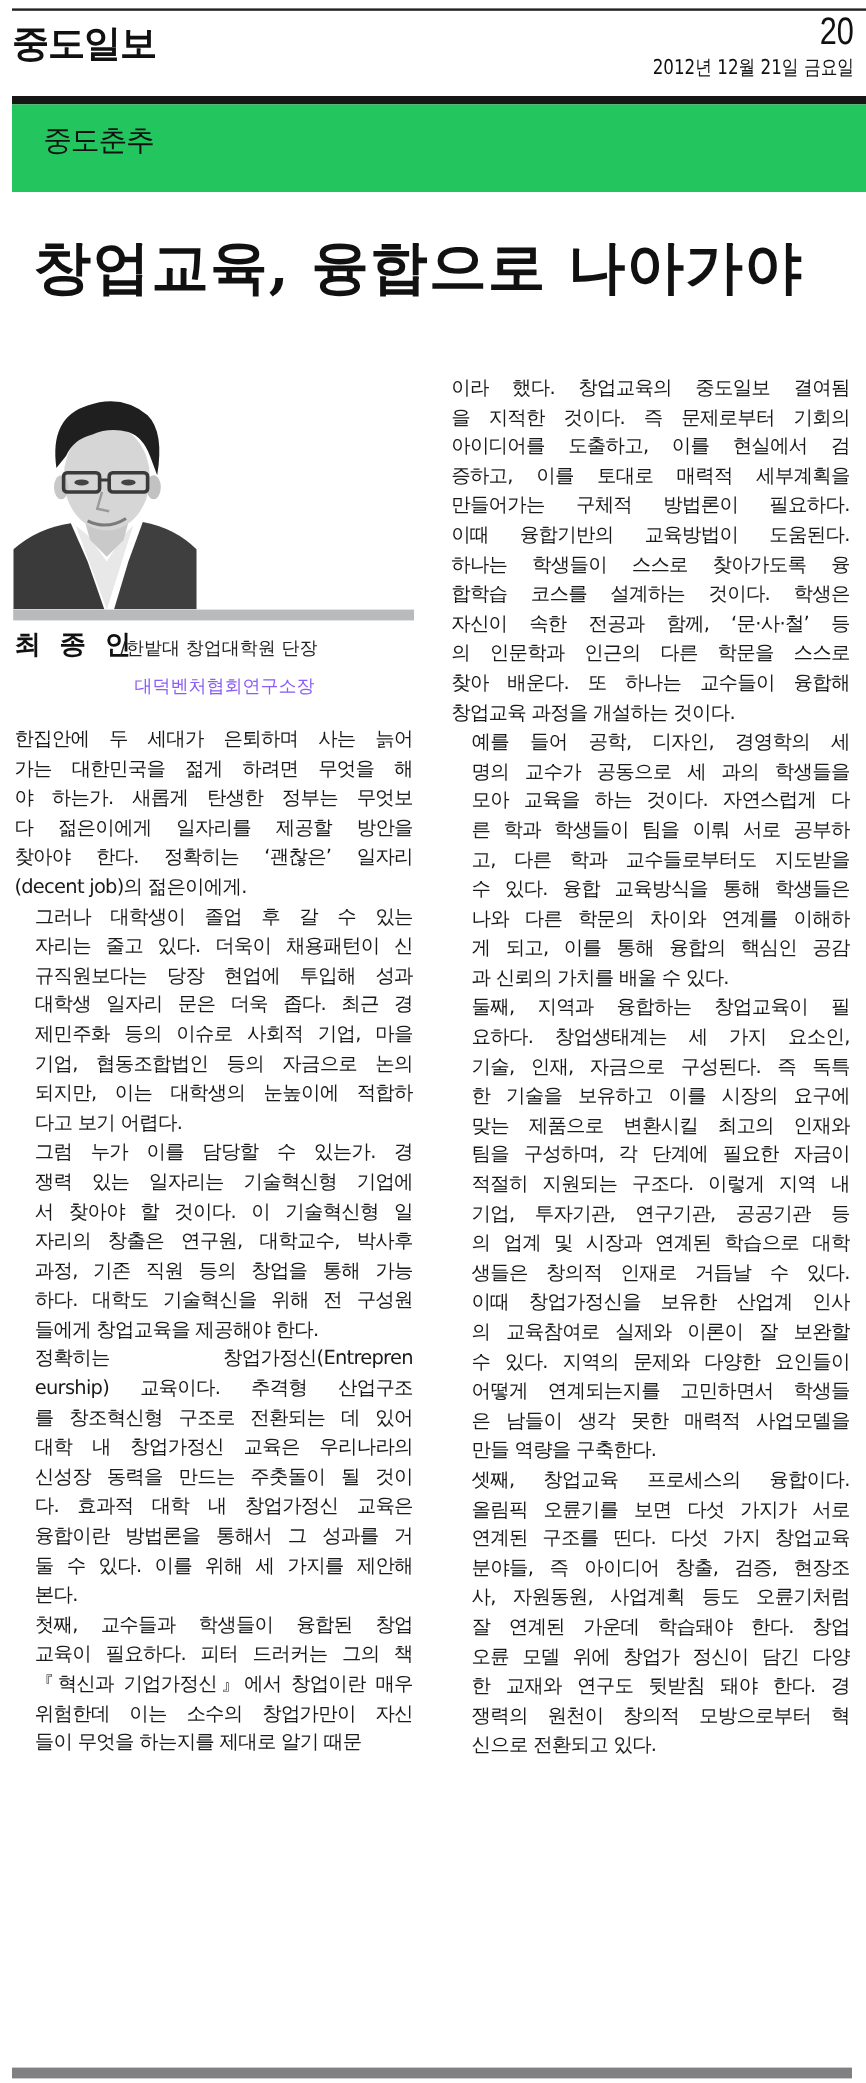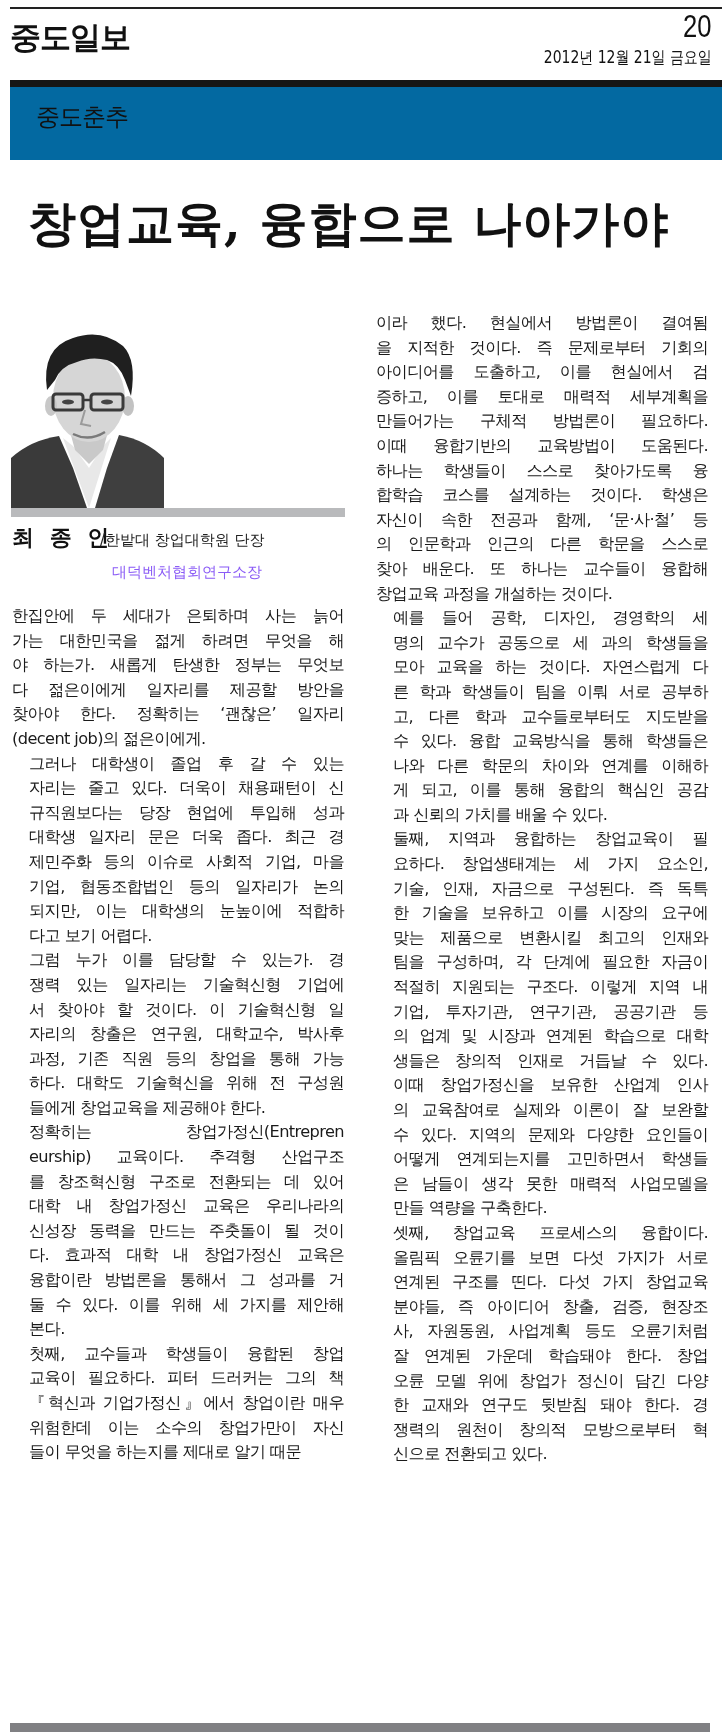--- a/index.html
+++ b/index.html
@@ -55,21 +55,21 @@
     .section-bar-dark {
       position: absolute;
       left: 10px; top: 80px;
       width: 712px; height: 7px;
       background: #161616;
     }
     .section-band {
       position: absolute;
       left: 10px; top: 87px;
       width: 712px; height: 73px;
-      background: #0369a1;
+      background: #22c55e;
     }
     .section-label {
       position: absolute;
       left: 26px; top: 18px;
       font-family: "DejaVu Sans", sans-serif;
       font-size: 24px;
       letter-spacing: -1px;
       color: #111;
       line-height: 1;
     }
@@ -219,21 +219,21 @@
       <span class="line">다 젊은이에게 일자리를 제공할 방안을</span>
       <span class="line">찾아야 한다. 정확히는 ‘괜찮은’ 일자리</span>
       <span class="line last">(decent job)의 젊은이에게.</span>
     </p>
     <p class="indent">
       <span class="line">그러나 대학생이 졸업 후 갈 수 있는</span>
       <span class="line">자리는 줄고 있다. 더욱이 채용패턴이 신</span>
       <span class="line">규직원보다는 당장 현업에 투입해 성과</span>
       <span class="line">대학생 일자리 문은 더욱 좁다. 최근 경</span>
       <span class="line">제민주화 등의 이슈로 사회적 기업, 마을</span>
-      <span class="line">기업, 협동조합법인 등의 일자리가 논의</span>
+      <span class="line">기업, 협동조합법인 등의 자금으로 논의</span>
       <span class="line">되지만, 이는 대학생의 눈높이에 적합하</span>
       <span class="line last">다고 보기 어렵다.</span>
     </p>
     <p class="indent">
       <span class="line">그럼 누가 이를 담당할 수 있는가. 경</span>
       <span class="line">쟁력 있는 일자리는 기술혁신형 기업에</span>
       <span class="line">서 찾아야 할 것이다. 이 기술혁신형 일</span>
       <span class="line">자리의 창출은 연구원, 대학교수, 박사후</span>
       <span class="line">과정, 기존 직원 등의 창업을 통해 가능</span>
       <span class="line">하다. 대학도 기술혁신을 위해 전 구성원</span>
@@ -253,21 +253,21 @@
     <p class="indent">
       <span class="line">첫째, 교수들과 학생들이 융합된 창업</span>
       <span class="line">교육이 필요하다. 피터 드러커는 그의 책</span>
       <span class="line">『혁신과 기업가정신』에서 창업이란 매우</span>
       <span class="line">위험한데 이는 소수의 창업가만이 자신</span>
       <span class="line last">들이 무엇을 하는지를 제대로 알기 때문</span>
     </p>
   </div>
 <div class="column col-right" id="col-right">
     <p>
-      <span class="line">이라 했다. 현실에서 방법론이 결여됨</span>
+      <span class="line">이라 했다. 창업교육의 중도일보 결여됨</span>
       <span class="line">을 지적한 것이다. 즉 문제로부터 기회의</span>
       <span class="line">아이디어를 도출하고, 이를 현실에서 검</span>
       <span class="line">증하고, 이를 토대로 매력적 세부계획을</span>
       <span class="line">만들어가는 구체적 방법론이 필요하다.</span>
       <span class="line">이때 융합기반의 교육방법이 도움된다.</span>
       <span class="line">하나는 학생들이 스스로 찾아가도록 융</span>
       <span class="line">합학습 코스를 설계하는 것이다. 학생은</span>
       <span class="line">자신이 속한 전공과 함께, ‘문·사·철’ 등</span>
       <span class="line">의 인문학과 인근의 다른 학문을 스스로</span>
       <span class="line">찾아 배운다. 또 하나는 교수들이 융합해</span>

